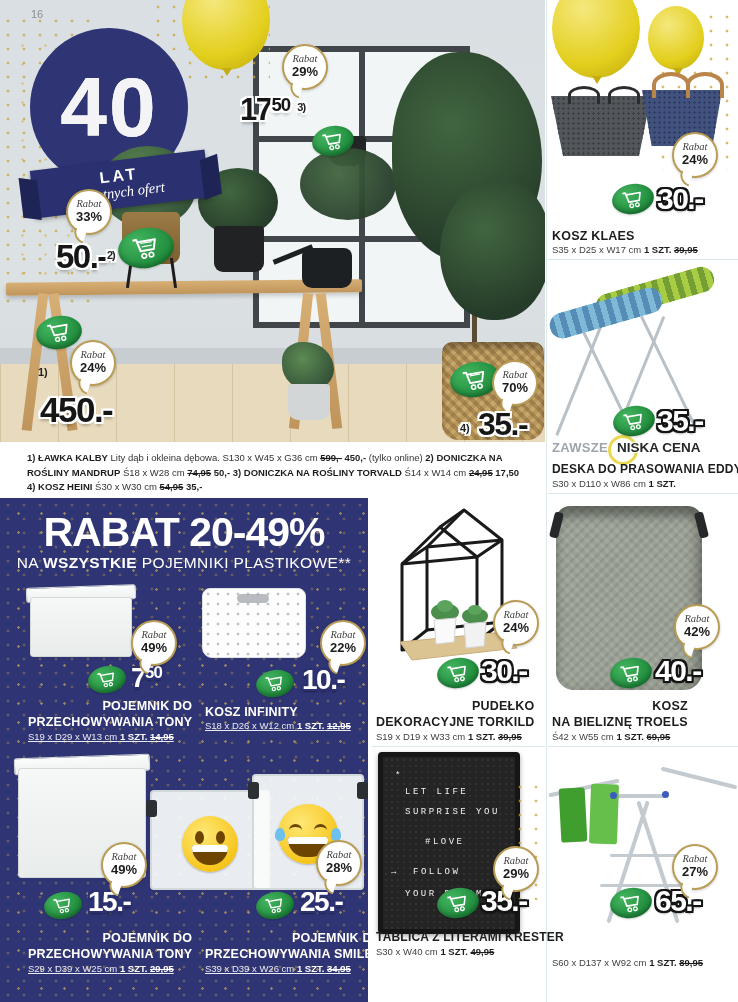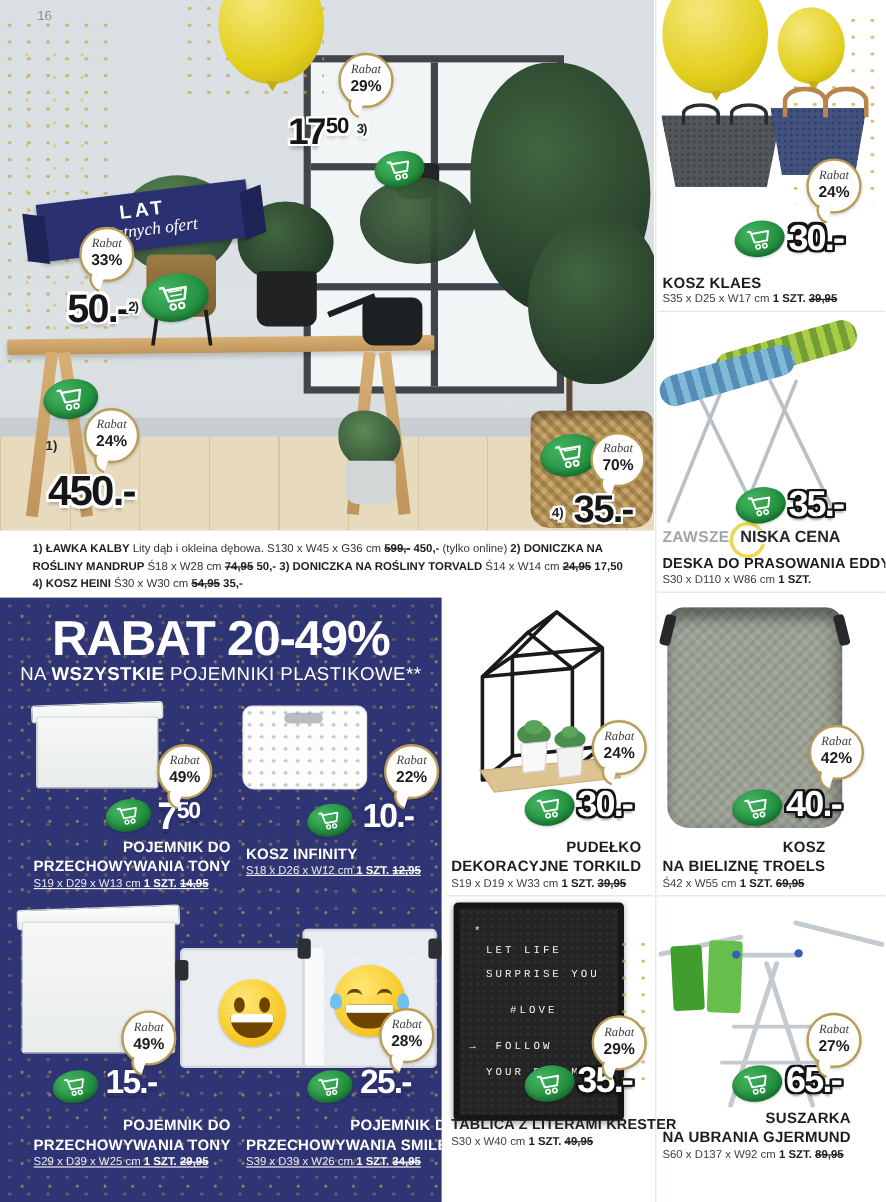--- a/index.html
+++ b/index.html
@@ -123,20 +123,23 @@
 
     <div class="abs" style="left:0;top:348px;width:545px;height:16px;background:#c7cdd0;"></div>
     <div class="abs" style="left:0;top:364px;width:545px;height:78px;background:#e8dabd;background-image:repeating-linear-gradient(90deg,rgba(160,130,80,.25) 0 1px,transparent 1px 58px);"></div>
 
     <div class="abs dots" style="left:0;top:14px;width:95px;height:290px;"></div>
     <div class="abs dots d2" style="left:4px;top:30px;width:80px;height:260px;"></div>
     <div class="abs dots" style="left:150px;top:0;width:120px;height:80px;"></div>
 
     <div class="abs balloon" style="left:182px;top:-30px;width:88px;height:100px;"></div>
 
+    <div id="ann-circle" class="abs">
+      <span id="ann-num">40</span>
+    </div>
     <div id="ribbon" class="abs">
       <span class="l1">LAT</span>
       <span class="l2">świetnych ofert</span>
     </div>
 
     <div class="abs wood" style="left:6px;top:281px;width:356px;height:13px;transform:rotate(-.6deg);border-radius:2px;box-shadow:0 3px 4px rgba(0,0,0,.18);"></div>
     <div class="abs wood" style="left:30px;top:293px;width:10px;height:138px;transform:rotate(7deg);"></div>
     <div class="abs wood" style="left:58px;top:293px;width:10px;height:138px;transform:rotate(-8deg);"></div>
     <div class="abs wood" style="left:296px;top:293px;width:10px;height:136px;transform:rotate(6deg);"></div>
     <div class="abs wood" style="left:324px;top:293px;width:10px;height:136px;transform:rotate(-7deg);"></div>
@@ -346,24 +349,20 @@
   </div>
   <div class="cart" style="left:610px;top:888px;width:42px;height:30px;">
     <svg width="24" height="19" viewBox="0 0 24 20">
         <path d="M2 2h3l2.2 10h11l2.3-8H6" fill="none" stroke="#fff" stroke-width="1.7" stroke-linejoin="round"></path>
         <circle cx="9.5" cy="16.2" r="1.9" fill="none" stroke="#fff" stroke-width="1.4"></circle>
         <circle cx="15.5" cy="16.2" r="1.9" fill="none" stroke="#fff" stroke-width="1.4"></circle>
       </svg>
   </div>
   <div class="abs price ob" style="left:655px;top:886px;">
     <span>65.-</span>
-  </div>
-  <div class="abs pname" style="left:552px;top:924px;">
-    <span style="display:block;">SUSZARKA</span>
-    <span style="display:block;">NA UBRANIA GJERMUND</span>
   </div>
   <div class="abs pdims" style="left:552px;top:957px;">
     <span>S60 x D137 x W92 cm</span>
     <span class="b"> </span><span class="b">1 SZT.</span>
     <span class="b strike">89,95</span>
   </div>
 
   <div class="abs" style="left:382px;top:502px;width:150px;height:170px;">
     <svg width="150" height="170" viewBox="0 0 150 170">
       <g fill="none" stroke="#1a1a1a" stroke-width="3" stroke-linejoin="round">
@@ -453,21 +452,21 @@
       <span class="rl">Rabat</span>
       <span class="rp">49%</span>
     </div>
     <div class="cart" style="left:88px;top:168px;width:38px;height:27px;">
       <svg width="22" height="17" viewBox="0 0 24 20">
           <path d="M2 2h3l2.2 10h11l2.3-8H6" fill="none" stroke="#fff" stroke-width="1.7" stroke-linejoin="round"></path>
           <circle cx="9.5" cy="16.2" r="1.9" fill="none" stroke="#fff" stroke-width="1.4"></circle>
           <circle cx="15.5" cy="16.2" r="1.9" fill="none" stroke="#fff" stroke-width="1.4"></circle>
         </svg>
     </div>
-    <div class="abs price on" style="left:131px;top:166px;font-size:32px;">
+    <div class="abs price on" style="left:131px;top:166px;font-size:28px;">
       <span>7</span><span class="sup">50</span>
     </div>
     <div class="abs pname" style="left:28px;top:200px;">
       <span style="display:block;">POJEMNIK DO</span>
       <span style="display:block;">PRZECHOWYWANIA TONY</span>
     </div>
     <div class="abs pdims" style="left:28px;top:233px;text-align:right;">
       <span>S19 x D29 x W13 cm</span>
       <span class="b"> </span><span class="b">1 SZT.</span>
       <span class="b strike">14,95</span>

